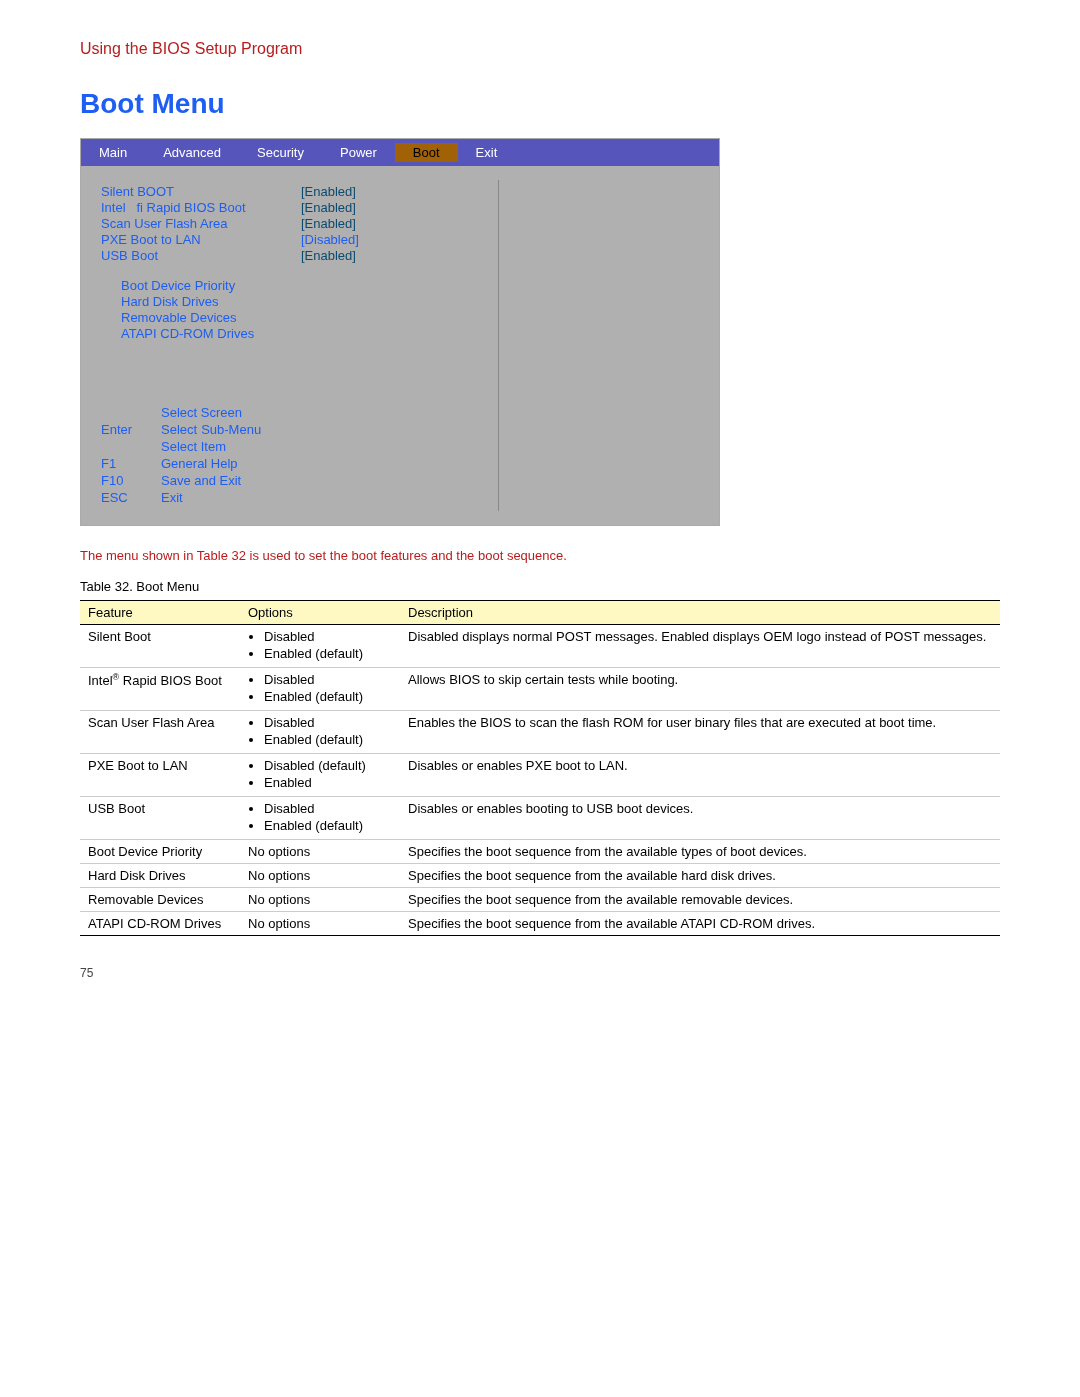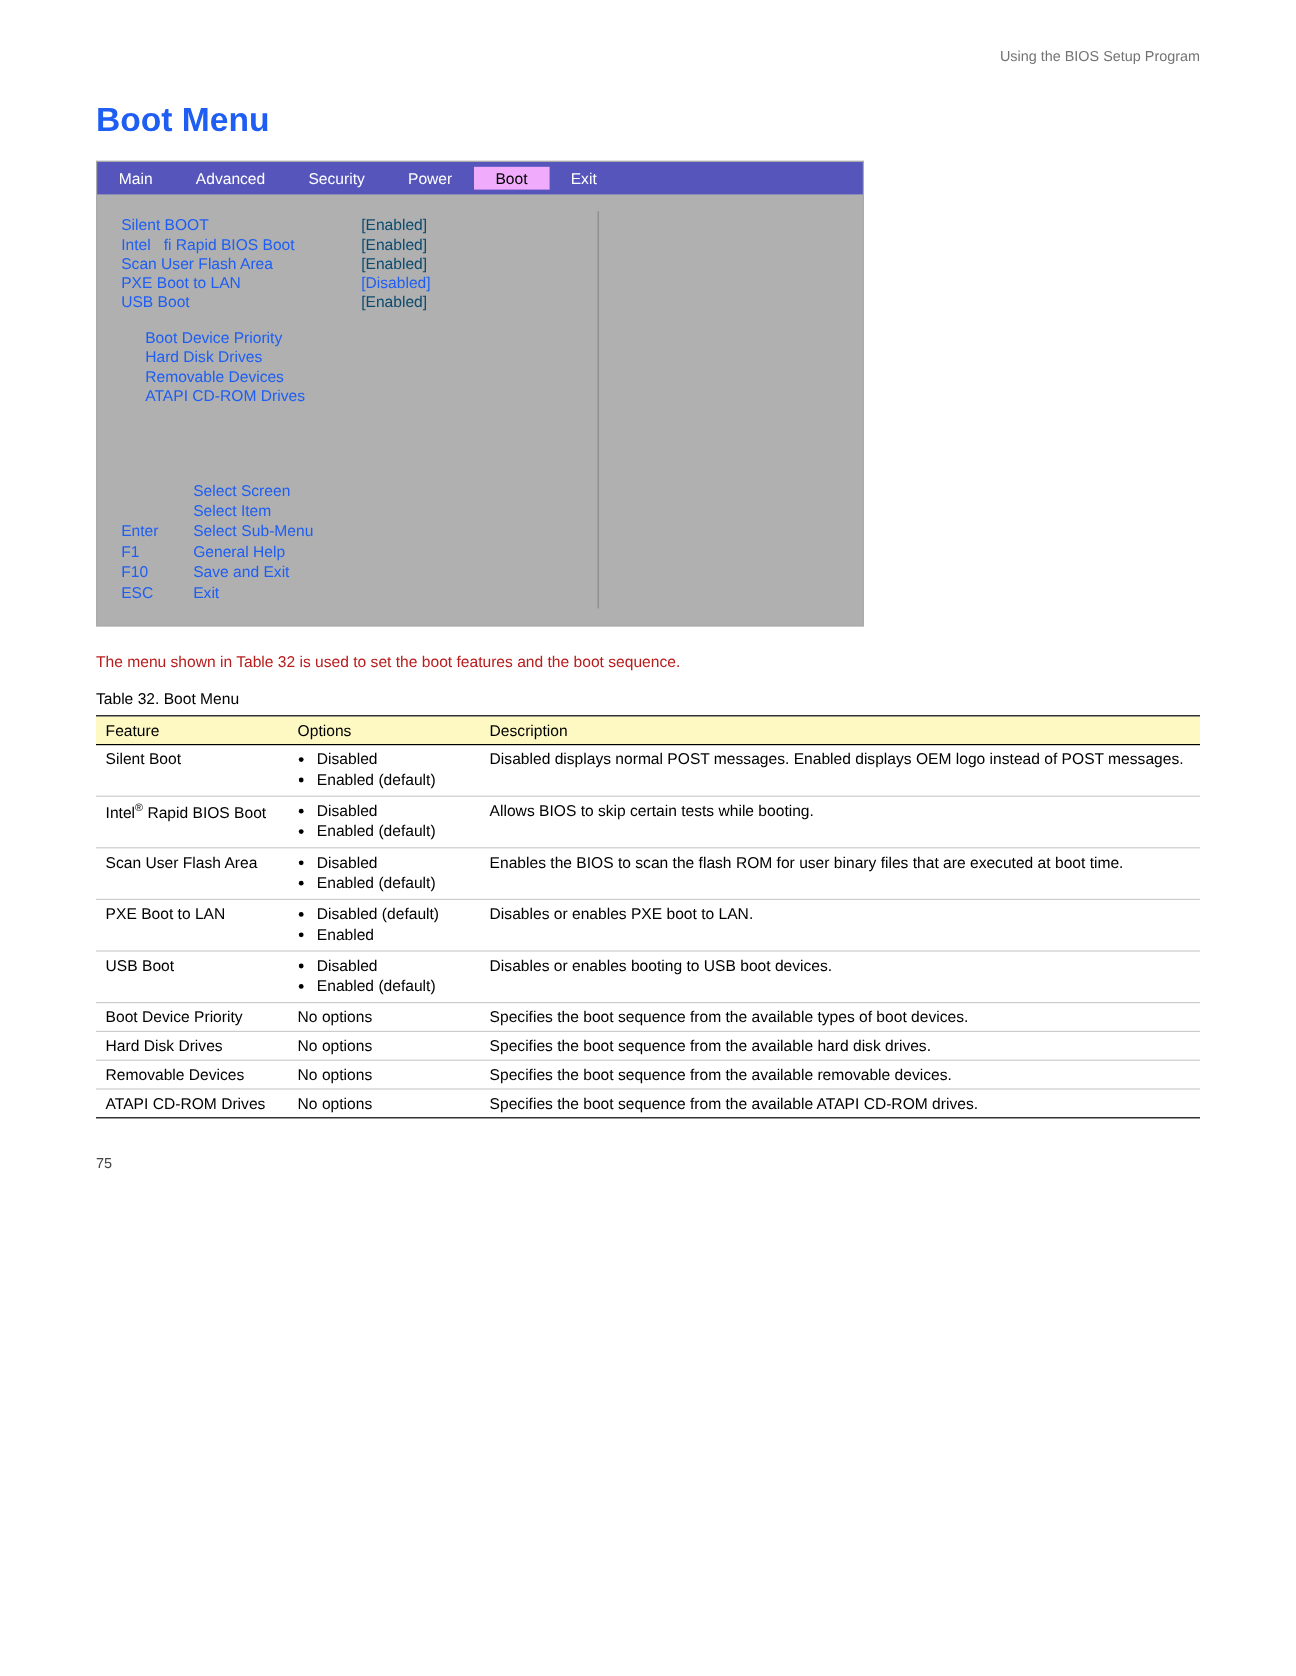--- a/index.html
+++ b/index.html
@@ -7,23 +7,22 @@
       font-family: Arial, sans-serif;
       font-size: 13px;
       background: #fff;
       color: #000;
       width: 1080px;
       min-height: 1397px;
       padding: 40px 80px 60px 80px;
     }
 
     .top-right-label {
-      text-align: right;
-      font-size: 12px;
-      color: #737373;
+      font-size: 16px;
+      color: #b91c1c;
       margin-bottom: 30px;
     }
 
     .page-title {
       font-size: 28px;
       color: #1e5ef3;
       font-weight: bold;
       margin-bottom: 18px;
     }
 
@@ -40,21 +39,21 @@
       background: #5555bb;
       padding: 4px 0;
     }
     .bios-menu-item {
       color: #fff;
       padding: 2px 18px;
       font-size: 13px;
       cursor: pointer;
     }
     .bios-menu-item.active {
-      background: #f0abfc;
+      background: #a16207;
       color: #000;
     }
 
     .bios-body {
       display: flex;
       padding: 10px 0;
     }
 
     .bios-left {
       flex: 1;
@@ -225,27 +224,27 @@
       <div class="bios-submenu-item">Hard Disk Drives</div>
       <div class="bios-submenu-item">Removable Devices</div>
       <div class="bios-submenu-item">ATAPI CD-ROM Drives</div>
 
       <div class="bios-keys-section">
         <div class="bios-key-row">
           <span class="bios-key-name"></span>
           <span class="bios-key-desc">Select Screen</span>
         </div>
         <div class="bios-key-row">
-          <span class="bios-key-name"></span>
-          <span class="bios-key-desc">Select Item</span>
-        </div>
-        <div class="bios-key-row">
           <span class="bios-key-name">Enter</span>
           <span class="bios-key-desc">Select</span>
           <span class="bios-key-sub">Sub-Menu</span>
+        </div>
+        <div class="bios-key-row">
+          <span class="bios-key-name"></span>
+          <span class="bios-key-desc">Select Item</span>
         </div>
         <div class="bios-key-row">
           <span class="bios-key-name">F1</span>
           <span class="bios-key-desc">General Help</span>
         </div>
         <div class="bios-key-row">
           <span class="bios-key-name">F10</span>
           <span class="bios-key-desc">Save and Exit</span>
         </div>
         <div class="bios-key-row">

